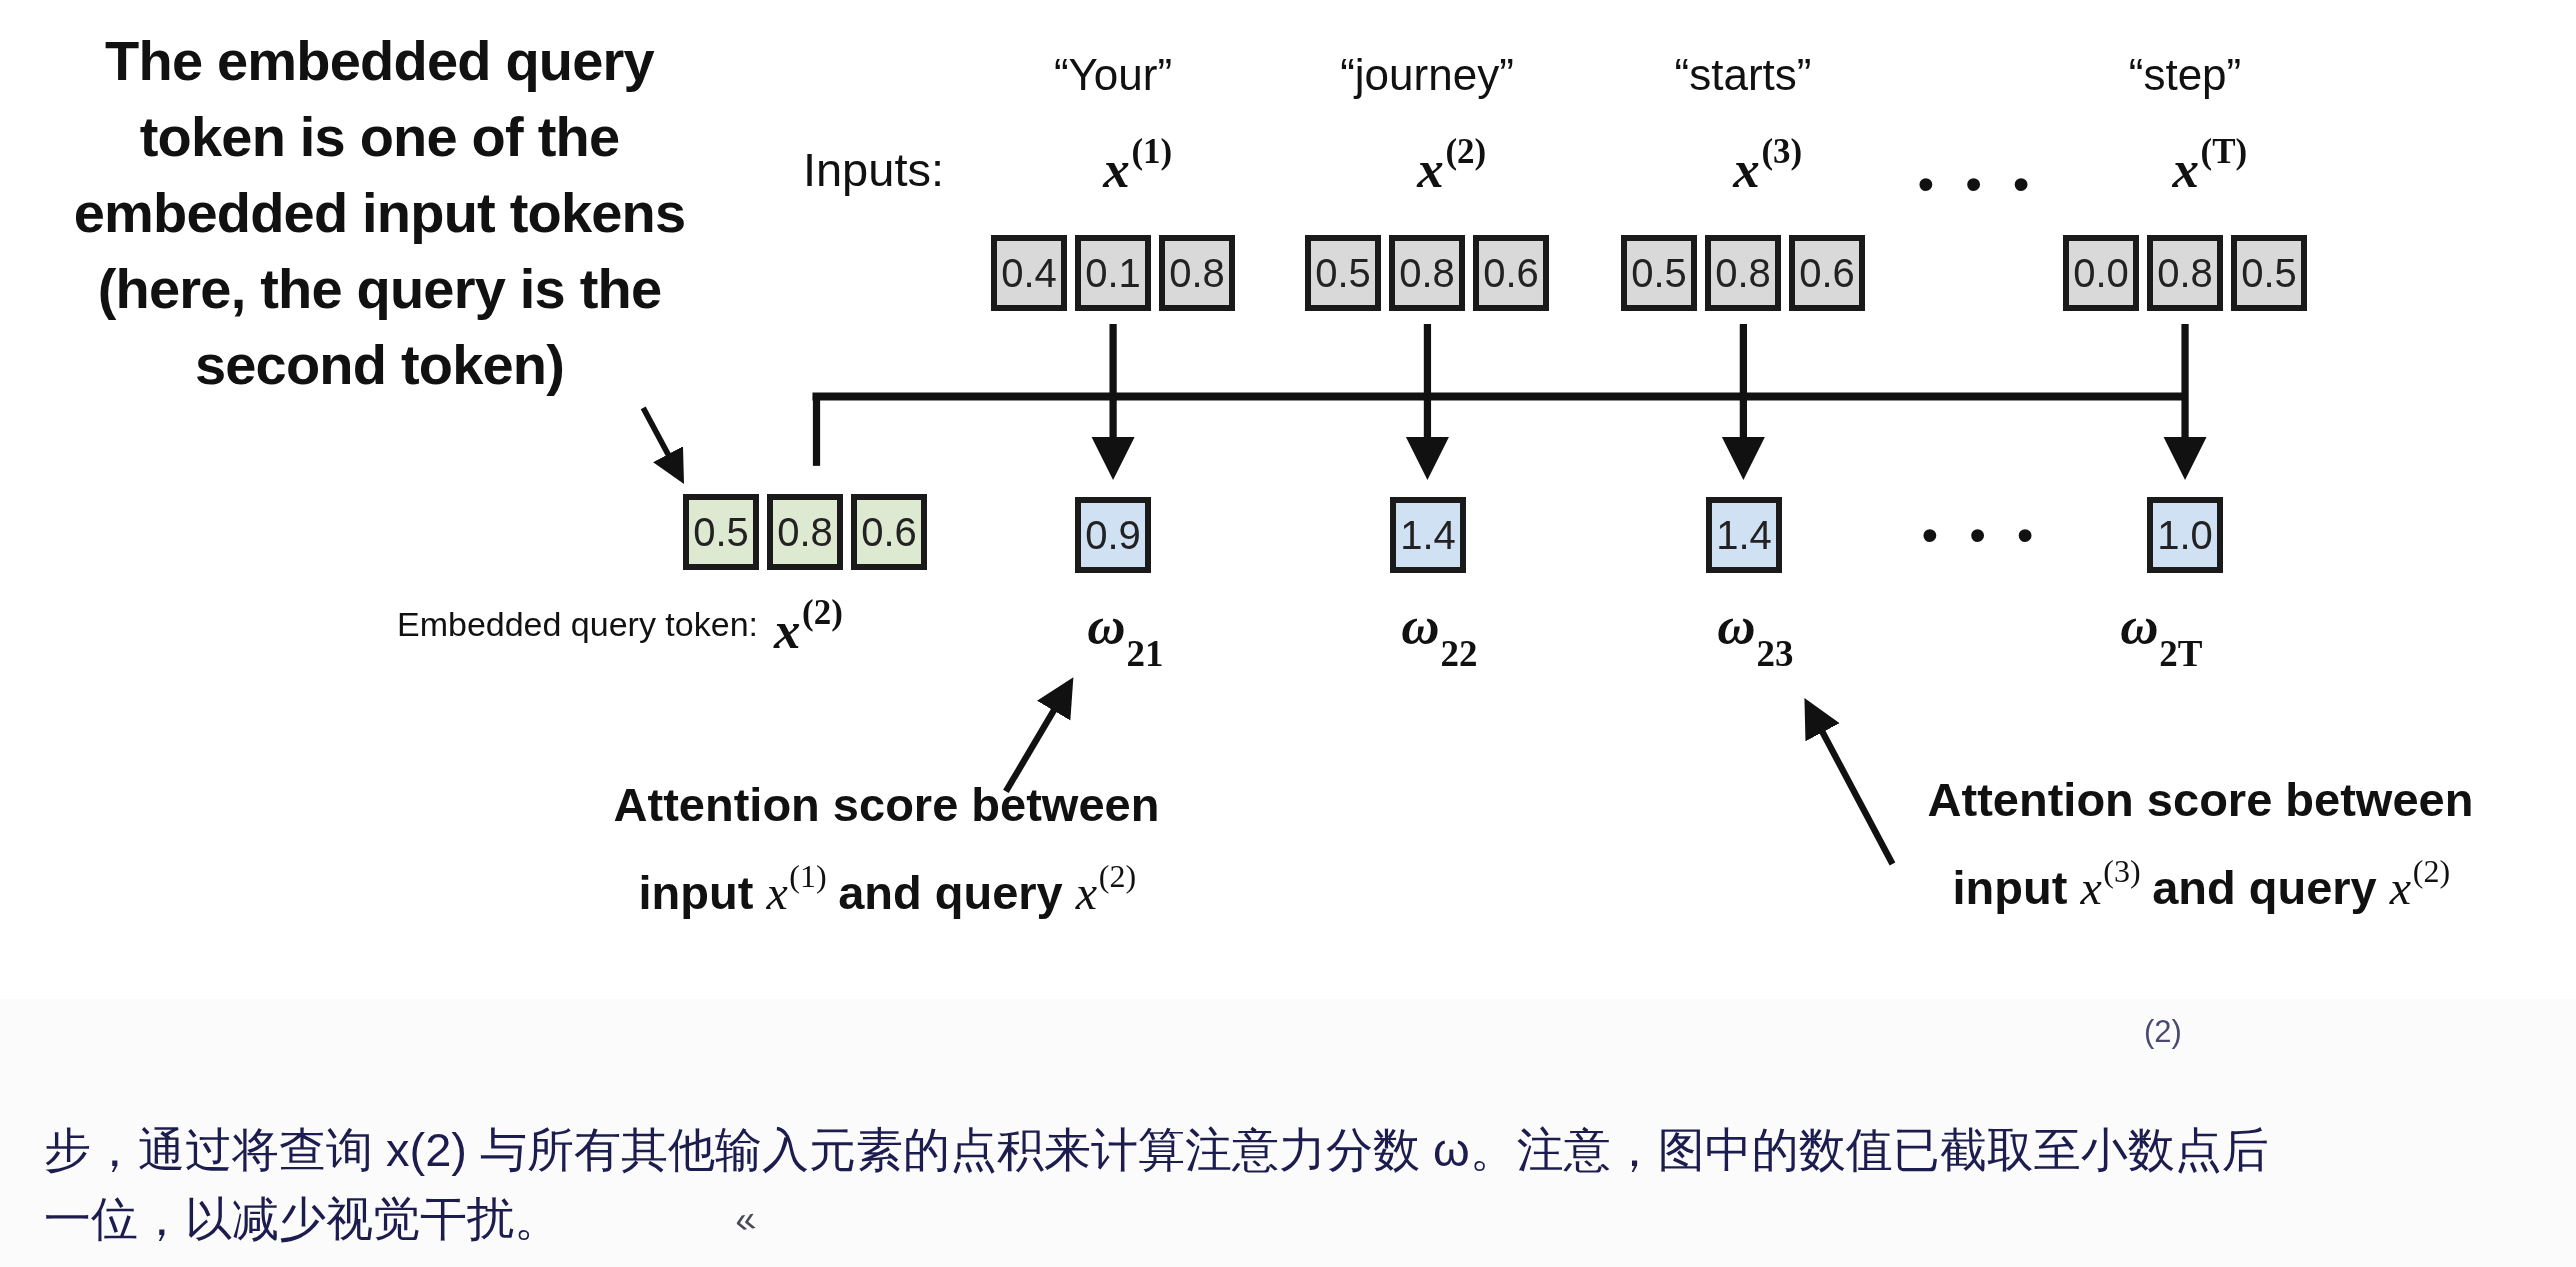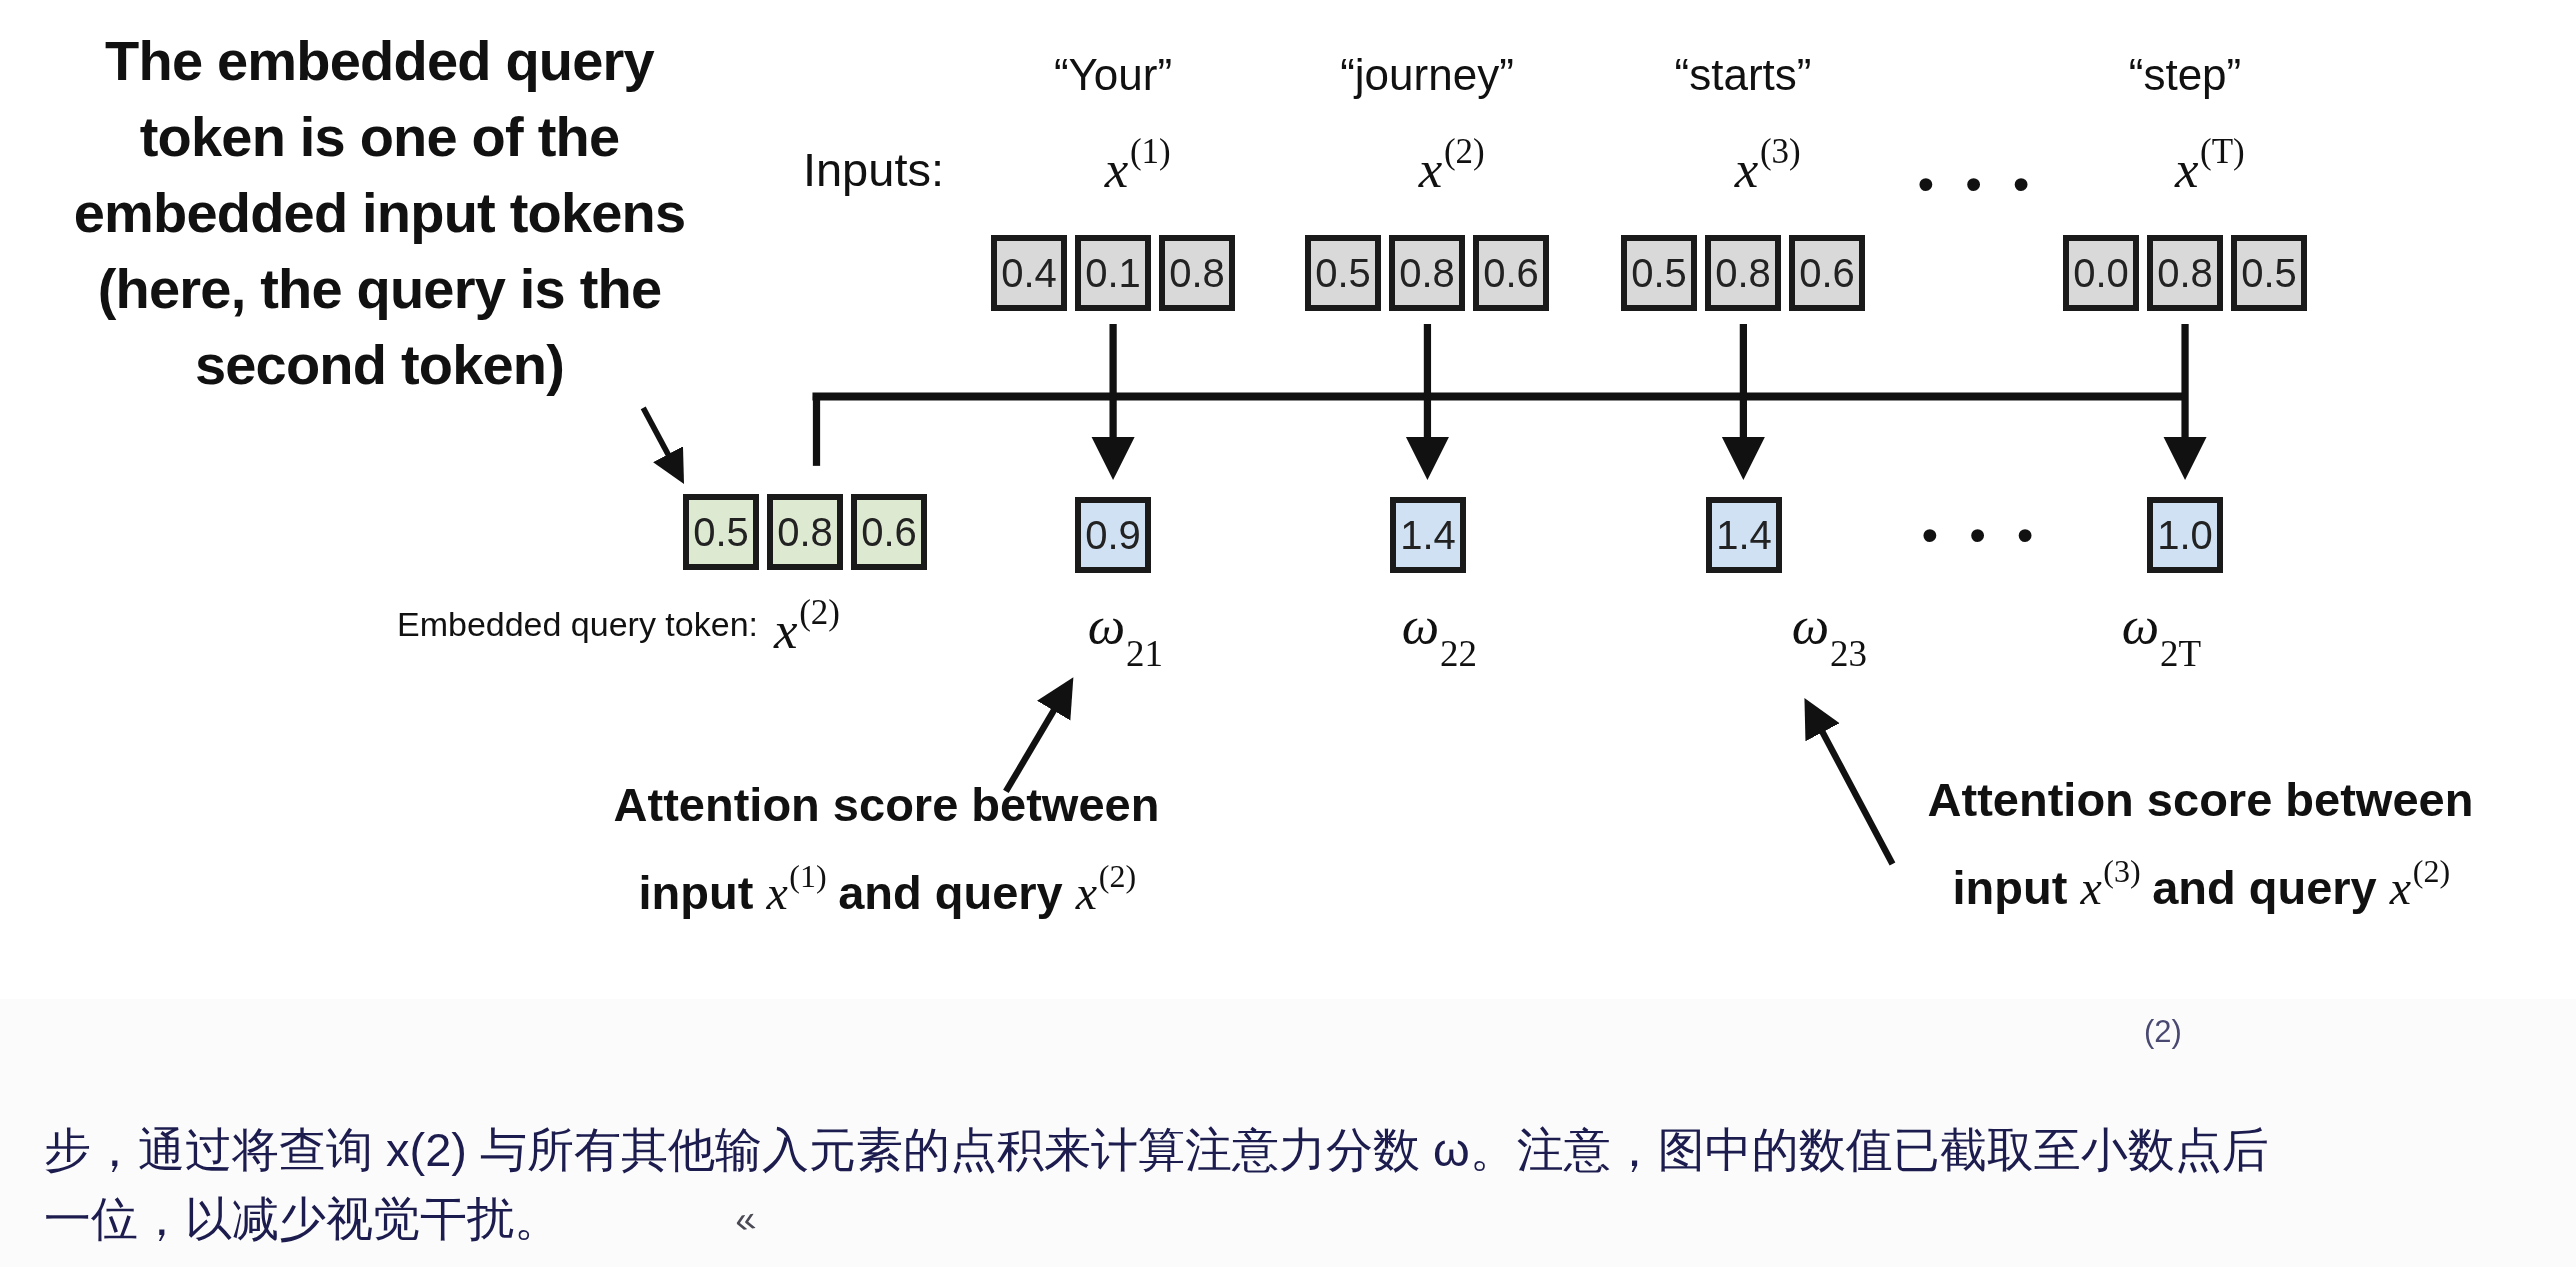--- a/index.html
+++ b/index.html
@@ -8,21 +8,21 @@
     font-family:"Liberation Sans",sans-serif;color:var(--diagram-text,#111);
     overflow:hidden;
   }
   .abs{position:absolute;}
   
   .ann-left{left:73px;top:22.6px;width:613px;text-align:center;
     font-weight:bold;font-size:56px;line-height:76px;letter-spacing:-0.8px;}
   
   .word{width:322px;text-align:center;font-size:44px;top:50px;}
   .inputs-label{left:622px;top:142px;width:322px;text-align:right;font-size:47px;}
-  .math{font-family:"Liberation Serif",serif;font-style:italic;font-size:53px;}
+  .math{font-family:"Liberation Serif",serif;font-style:italic;font-size:53px;font-weight:bold;}
   .math sup{font-size:35px;font-style:normal;font-family:"Liberation Serif",serif;
     position:relative;top:-4.8px;left:1.6px;}
   .math sub{font-size:37px;font-style:normal;font-family:"Liberation Serif",serif;
     position:relative;top:11.3px;left:0.8px;}
   .xrow{top:137px;width:322px;text-align:center;}
   
   .group{display:flex;gap:8px;}
   .vbox{width:64px;height:64px;border:6.4px solid var(--box-border,#1a1a1a);
     display:flex;align-items:center;justify-content:center;
     font-size:40px;color:#222;box-sizing:content-box;}
@@ -111,21 +111,21 @@
   <div class="abs word" style="left:1582px">“starts”</div>
   <div class="abs xrow" style="left:1606px">
     <span class="math"><i>x</i><sup>(3)</sup></span>
   </div>
   <div class="abs group gray" style="left:1621px;top:235px">
     <div class="vbox">0.5</div>
     <div class="vbox">0.8</div>
     <div class="vbox">0.6</div>
   </div>
   <div class="abs vbox blue" style="left:1706px;top:497px">1.4</div>
-  <div class="abs omega" style="left:1668px">
+  <div class="abs omega" style="left:1594px">
     <span class="math"><i>ω</i><sub>23</sub></span>
   </div>
 
   <div class="abs xrow" style="left:2048px">
     <span class="math"><i>x</i><sup>(T)</sup></span>
   </div>
   <div class="abs word" style="left:2024px">“step”</div>
   <div class="abs group gray" style="left:2063px;top:235px">
     <div class="vbox">0.0</div>
     <div class="vbox">0.8</div>

